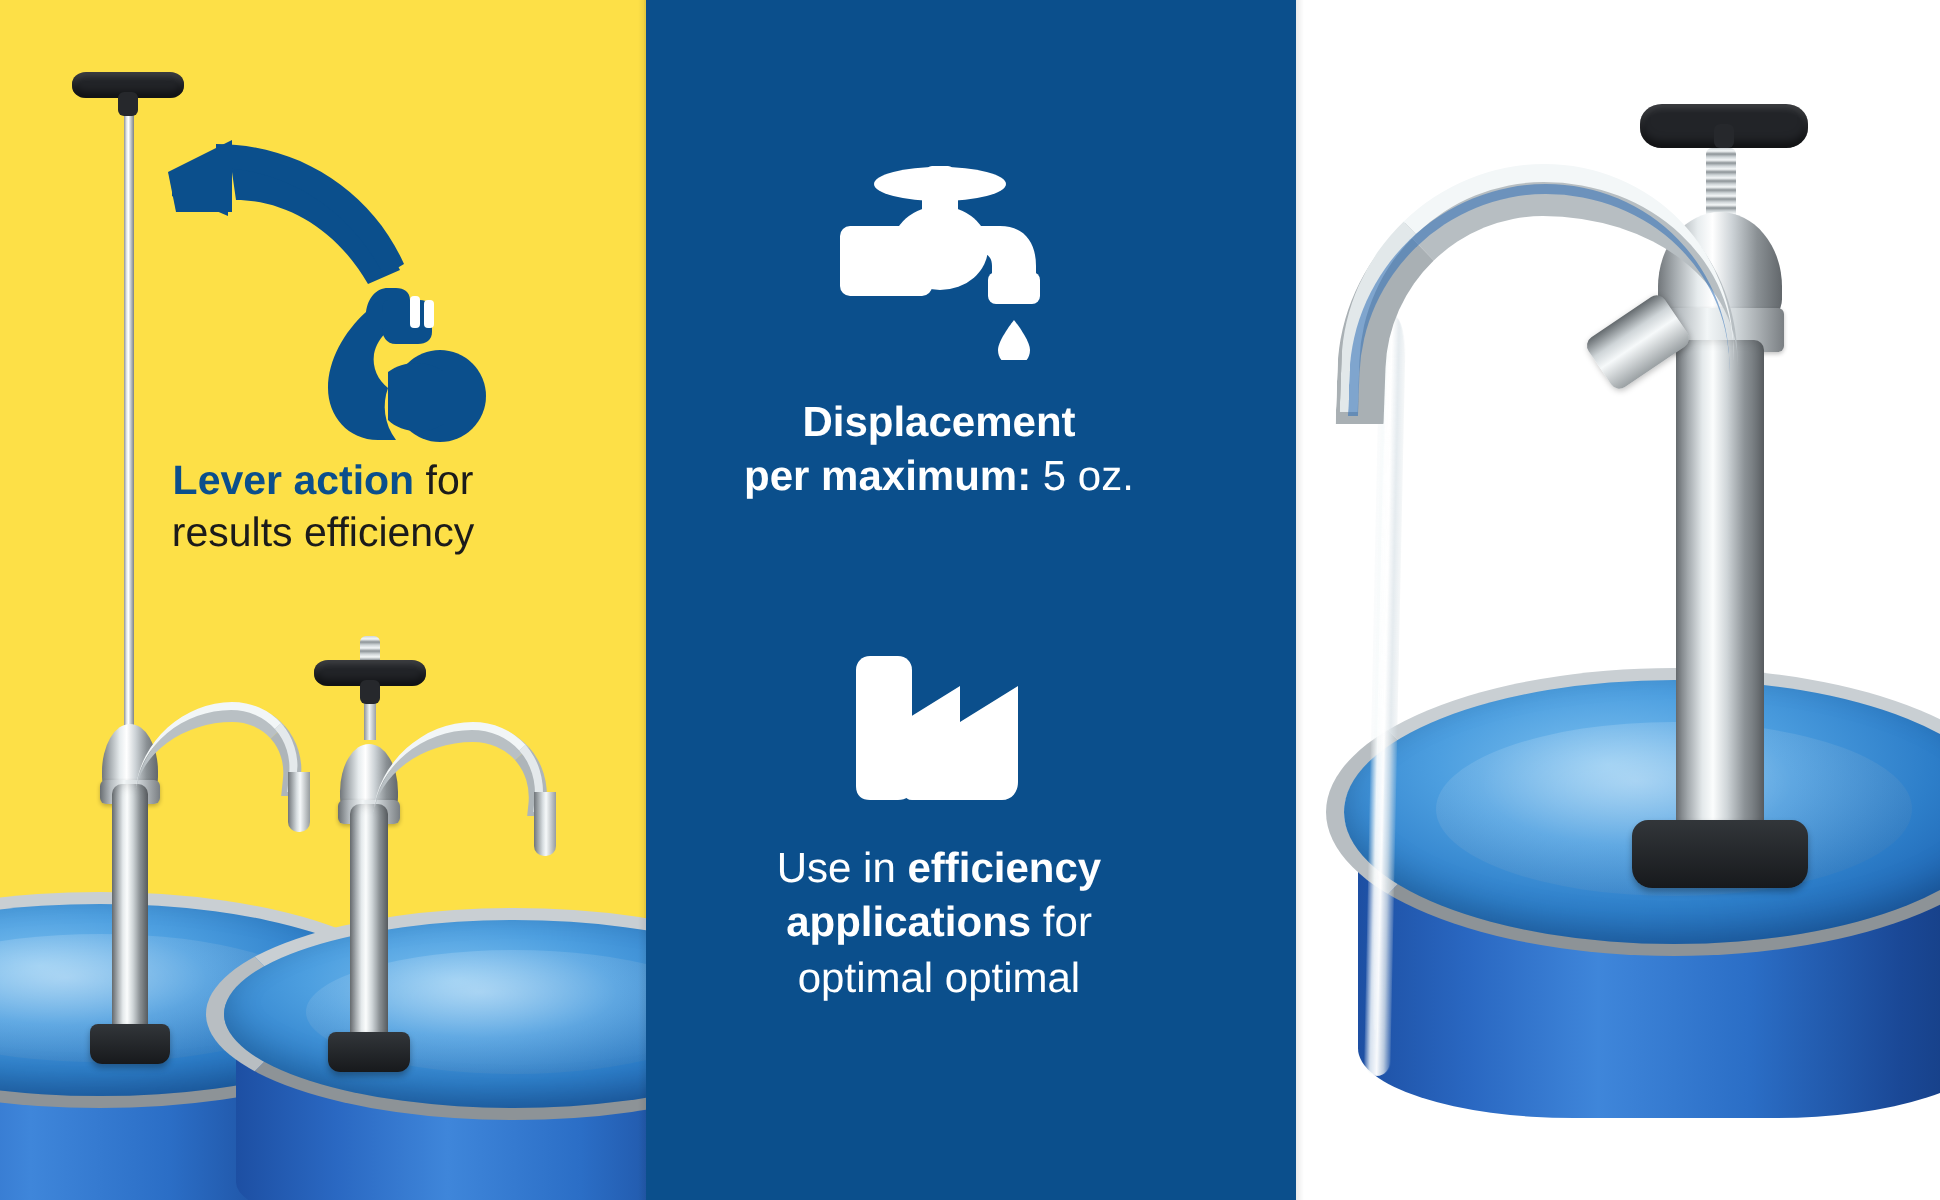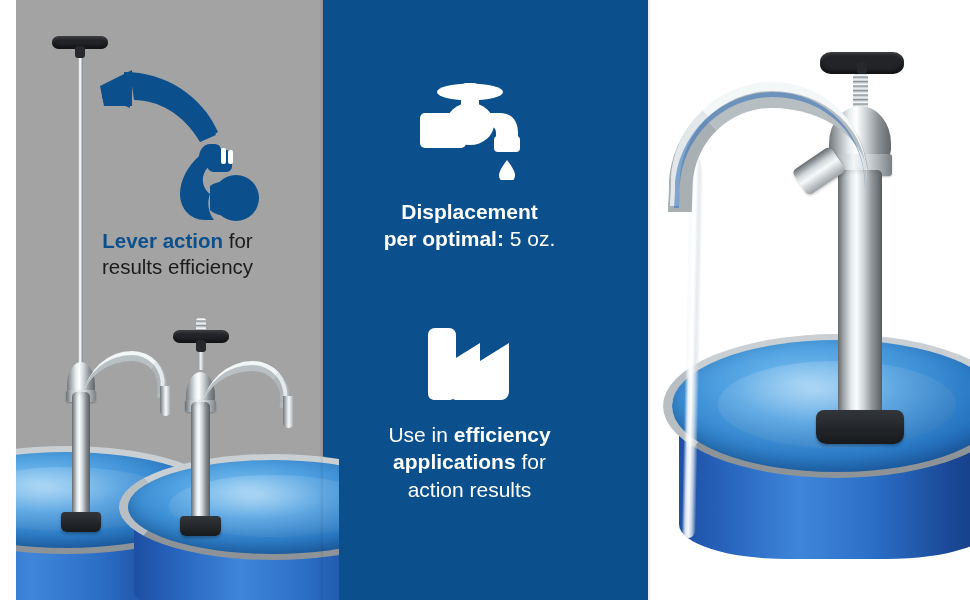--- a/index.html
+++ b/index.html
@@ -18,21 +18,21 @@
     overflow: hidden;
   }
 
   
   .panel {
     position: absolute;
     top: 0;
     height: 600px;
     overflow: hidden;
   }
-  #panel-left  { left: 0;    width: 323px; background:#a3a3a3;margin-left:16px; }
+  #panel-left  { left: 0;    width: 323px; background:#fde047; }
   #panel-mid   { left: 323px; width: 325px; background:#0b4f8c;
                  box-shadow: 0 0 0 1px rgba(0,0,0,0.03); }
   #panel-right { left: 648px; width: 322px; background:#fff; }
 
   
   .panel-edge {
     position:absolute; top:0; height:600px; width:4px; z-index:6;
     pointer-events:none;
   }
   #edge-l { left:319px; background:linear-gradient(to right, rgba(0,0,0,0.00), rgba(0,0,0,0.08)); }
@@ -278,35 +278,35 @@
         <rect x="4" y="33" width="46" height="35" rx="5" fill="#ffffff"></rect>
         <ellipse cx="54" cy="44" rx="24" ry="21" fill="#ffffff"></ellipse>
         <path d="M40 33 L84 33 C96 33 102 41 102 53 L102 68 L80 68 L80 53
                  C80 48 77 46 72 46 L40 46 Z" fill="#ffffff"></path>
         <rect x="78" y="56" width="26" height="16" rx="4" fill="#ffffff"></rect>
         <path d="M91 80 C91 80 99 90 99 95 C99 100 95 103 91 103
                  C87 103 83 100 83 95 C83 90 91 80 91 80 Z" fill="#ffffff"></path>
       </svg>
       <div class="c-text">
         <span class="b">Displacement</span><br>
-        <span class="b">per optimal:</span><span> 5 oz.</span>
+        <span class="b">per maximum:</span><span> 5 oz.</span>
       </div>
     </div>
 
     <div class="c-block" id="block-industrial">
       <svg class="c-icon" width="90" height="78" viewBox="0 0 90 78">
         <path d="M3 10 C3 6 6 3 10 3 L24 3 C28 3 31 6 31 10 L31 38 L3 38 Z" fill="#ffffff"></path>
         <path d="M3 34 L31 34 L31 68 C31 73 28 75 24 75 L10 75 C6 75 3 73 3 68 Z" fill="#ffffff"></path>
         <path d="M26 36 L55 18 L55 36 L84 18 L84 66 C84 71 81 75 76 75 L31 75
                  C27 75 26 71 26 66 Z" fill="#ffffff"></path>
       </svg>
       <div class="c-text">
         <span>Use in </span><span class="b">efficiency</span><br>
         <span class="b">applications</span><span> for</span><br>
-        <span>action results</span>
+        <span>optimal optimal</span>
       </div>
     </div>
 
   </div>
 
   <div class="panel" id="panel-right">
 
     <div id="stream"></div>
 
     <div class="drum" style="left:24px; top:340px; width:330px; height:132px;">

